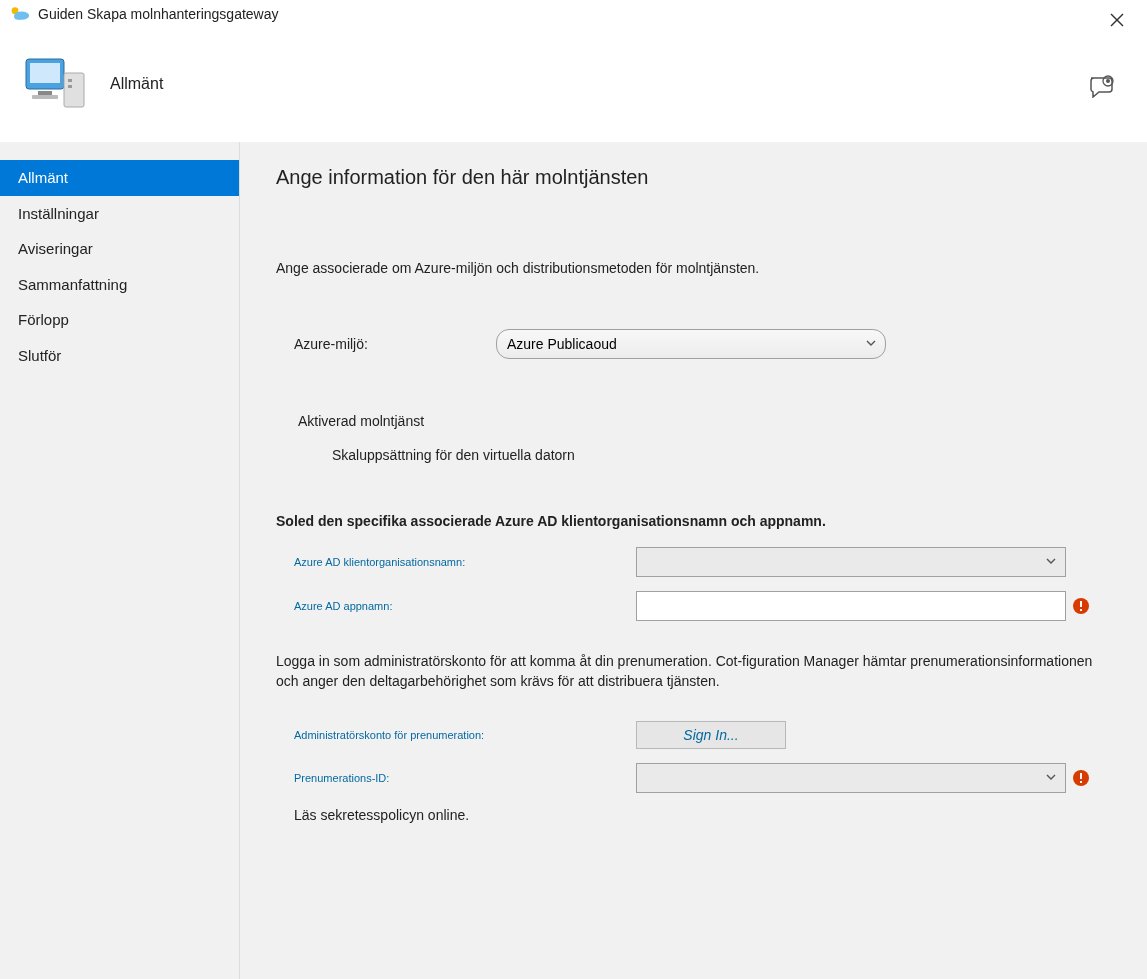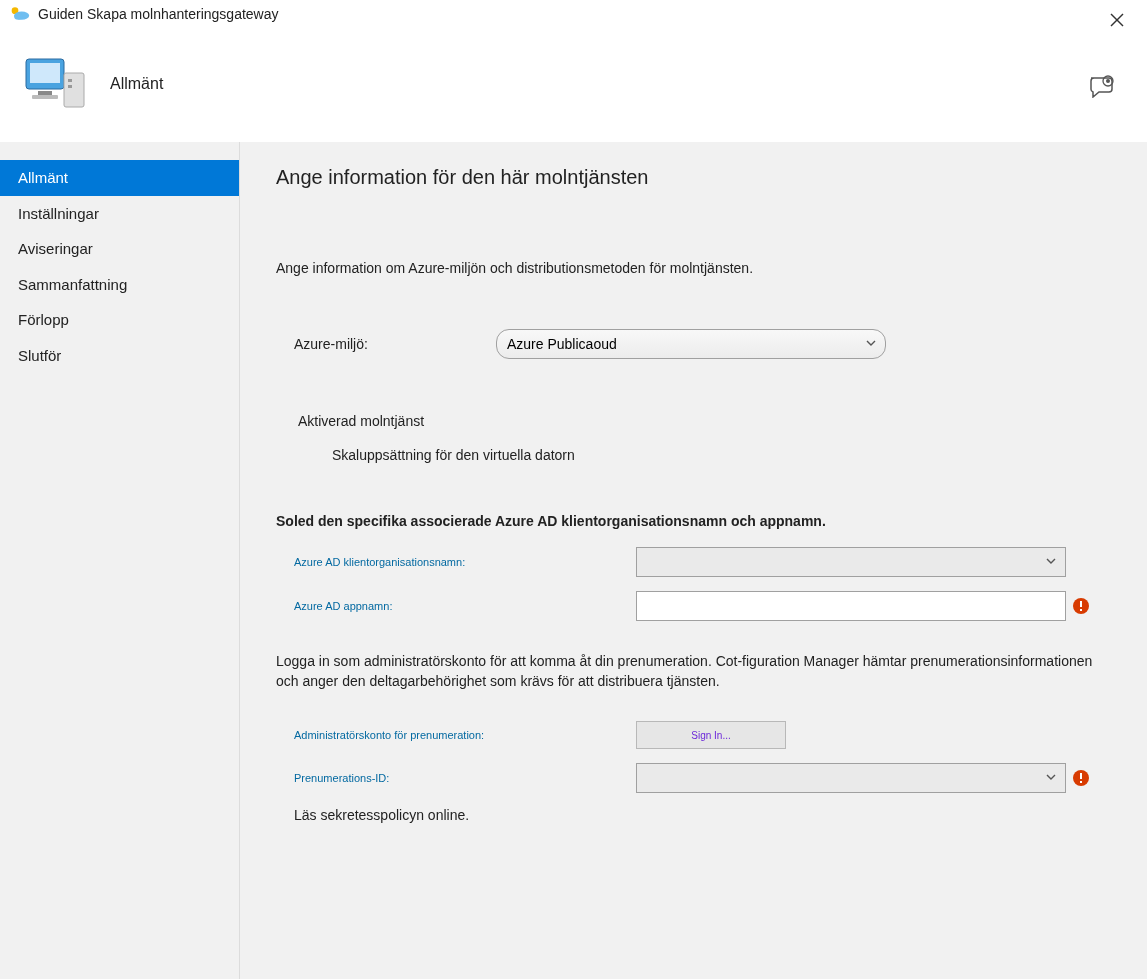--- a/index.html
+++ b/index.html
@@ -169,25 +169,25 @@
     .descr2 {
       font-size: 14px;
       color: #222;
       line-height: 1.45;
       margin-bottom: 30px;
     }
     .btn-disabled {
       height: 28px;
       border: 1px solid #b8b8b8;
       background: #e6e6e6;
-      color: #6d28d9;
+      color: #0369a1;
       padding: 0 30px;
-      font-size: 10px;
+      font-size: 14px;
       cursor: default;
-      display:flex; align-items:center; justify-content:center;
+      display:flex; align-items:center; justify-content:center;font-style:italic;
     }
     .err-icon {
       width: 18px; height: 18px;
       margin-left: 6px;
       display:flex; align-items:center;
     }
     .link-row {
       padding-left: 18px;
       font-size: 14px;
       color: #222;
@@ -241,21 +241,21 @@
     <div class="sidebar-item"><span>Inställningar</span></div>
     <div class="sidebar-item"><span>Aviseringar</span></div>
     <div class="sidebar-item"><span>Sammanfattning</span></div>
     <div class="sidebar-item"><span>Förlopp</span></div>
     <div class="sidebar-item"><span>Slutför</span></div>
   </div>
 
   <div class="content">
     <div class="page-title">Ange information för den här molntjänsten</div>
 
-    <div class="descr">Ange information om Azure-miljön och distributionsmetoden för molntjänsten.</div>
+    <div class="descr">Ange associerade om Azure-miljön och distributionsmetoden för molntjänsten.</div>
 
     <div class="row">
       <div class="row-label">Azure-miljö:</div>
       <div class="select-box w390">
         <span>Azure Publicaoud</span>
         <span class="select-chevron">
           <svg viewBox="0 0 12 12">
               <polyline points="2,4 6,8 10,4" fill="none" stroke="#555" stroke-width="1.4"></polyline>
             </svg>
         </span>

